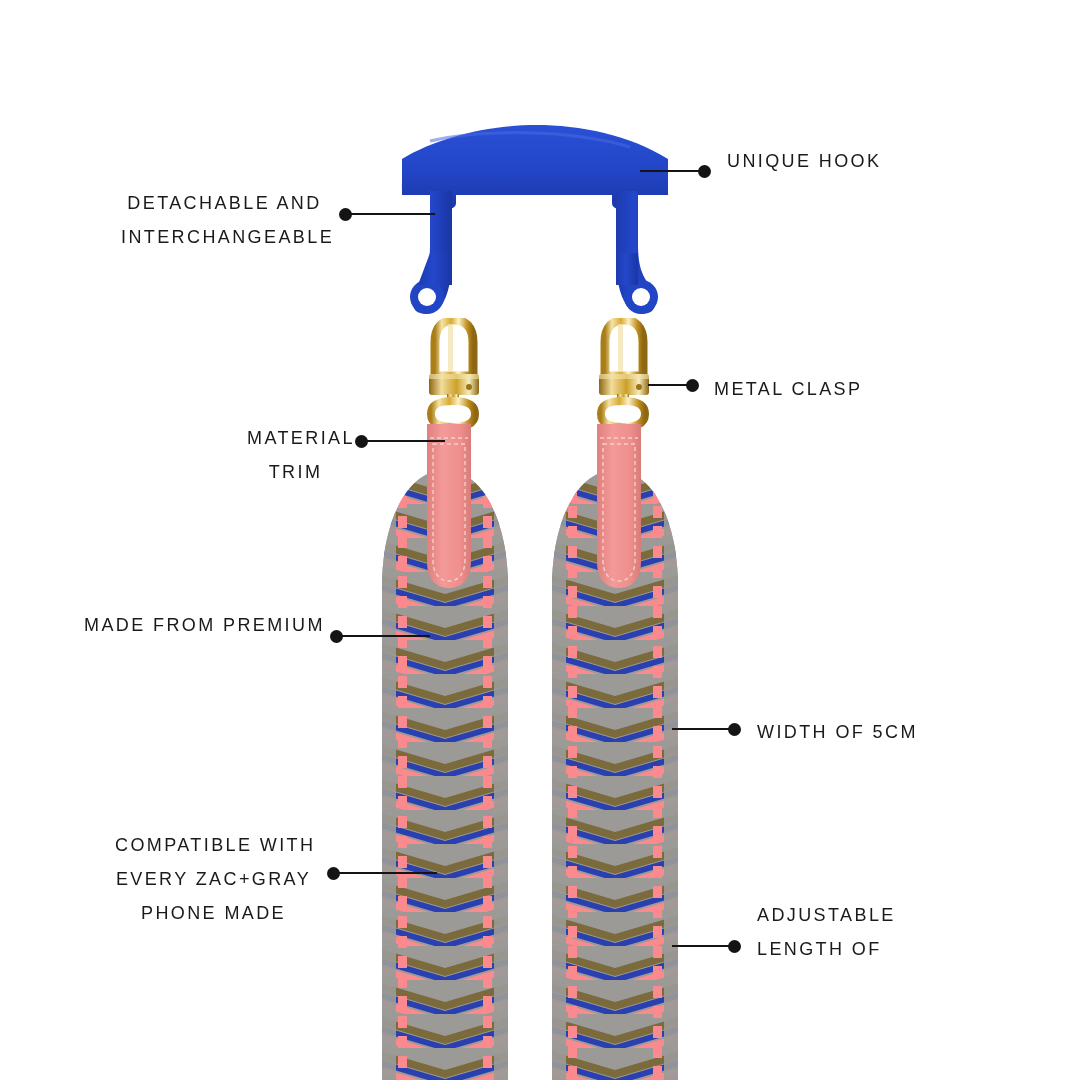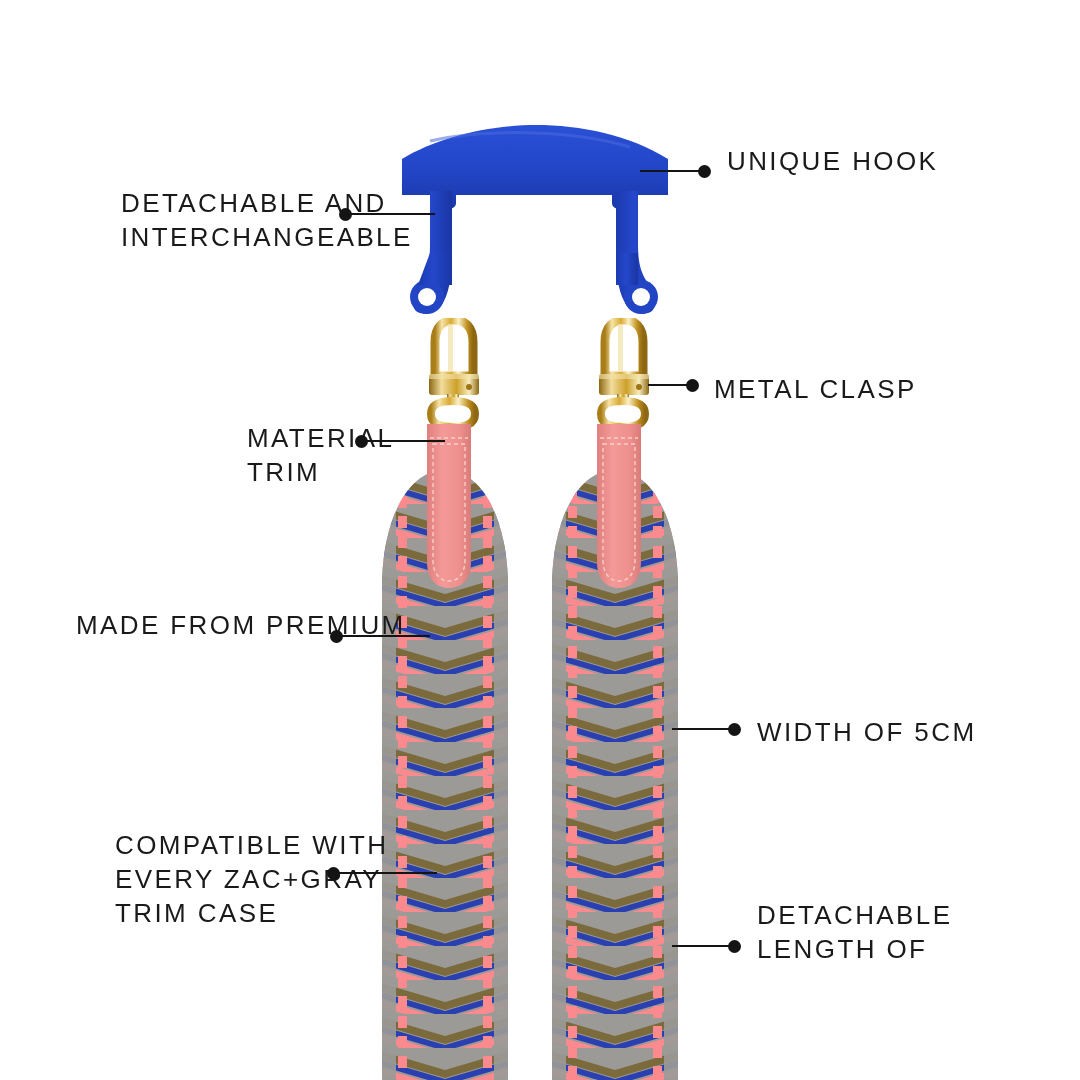--- a/index.html
+++ b/index.html
@@ -13,27 +13,27 @@
     height: 1080px;
     background: #ffffff;
     overflow: hidden;
     font-family: "Liberation Sans", sans-serif;
   }
 
   
   .callout {
     position: absolute;
     color: #1a1a1a;
-    font-size: 26px;
+    font-size: 18px;
     letter-spacing: 2.4px;
     line-height: 34px;
     white-space: pre;
     font-weight: 400;
   }
-  .callout.right-align { text-align: left; }
+  .callout.right-align { text-align: center; }
   .callout.left-align  { text-align: left; }
 
   
   .leader {
     position: absolute;
     height: 2px;
     background: #141414;
   }
   .dot {
     position: absolute;
@@ -367,27 +367,27 @@
       <div class="dot" style="left: 698px; top: 164.5px; background: rgb(20, 20, 20);"></div>
       <div class="callout right-align" style="left: 121px; top: 186px; width: 207px;"><div>DETACHABLE AND</div><div>INTERCHANGEABLE</div></div>
       <div class="leader" style="left: 349px; top: 213px; width: 86px; background: rgb(20, 20, 20);"></div>
       <div class="dot" style="left: 339px; top: 207.5px; background: rgb(20, 20, 20);"></div>
       <div class="callout left-align" style="left: 714px; top: 372px;"><div>METAL CLASP</div></div>
       <div class="leader" style="left: 648px; top: 384px; width: 44px; background: rgb(20, 20, 20);"></div>
       <div class="dot" style="left: 686px; top: 378.5px; background: rgb(20, 20, 20);"></div>
       <div class="callout right-align" style="left: 247px; top: 421px; width: 97px;"><div>MATERIAL</div><div>TRIM</div></div>
       <div class="leader" style="left: 365px; top: 440px; width: 80px; background: rgb(20, 20, 20);"></div>
       <div class="dot" style="left: 355px; top: 434.5px; background: rgb(20, 20, 20);"></div>
-      <div class="callout right-align" style="left: 76px; top: 608px; width: 234px;"><div>MADE FROM PREMIUM</div></div>
+      <div class="callout right-align" style="left: 84px; top: 608px; width: 234px;"><div>MADE FROM PREMIUM</div></div>
       <div class="leader" style="left: 340px; top: 635px; width: 90px; background: rgb(20, 20, 20);"></div>
       <div class="dot" style="left: 330px; top: 629.5px; background: rgb(20, 20, 20);"></div>
       <div class="callout left-align" style="left: 757px; top: 715px;"><div>WIDTH OF 5CM</div></div>
       <div class="leader" style="left: 672px; top: 728px; width: 62px; background: rgb(20, 20, 20);"></div>
       <div class="dot" style="left: 728px; top: 722.5px; background: rgb(20, 20, 20);"></div>
-      <div class="callout right-align" style="left: 115px; top: 828px; width: 197px;"><div>COMPATIBLE WITH</div><div>EVERY ZAC+GRAY</div><div>TRIM CASE</div></div>
+      <div class="callout right-align" style="left: 115px; top: 828px; width: 197px;"><div>COMPATIBLE WITH</div><div>EVERY ZAC+GRAY</div><div>PHONE MADE</div></div>
       <div class="leader" style="left: 337px; top: 872px; width: 100px; background: rgb(20, 20, 20);"></div>
       <div class="dot" style="left: 327px; top: 866.5px; background: rgb(20, 20, 20);"></div>
-      <div class="callout left-align" style="left: 757px; top: 898px;"><div>DETACHABLE</div><div>LENGTH OF</div></div>
+      <div class="callout left-align" style="left: 757px; top: 898px;"><div>ADJUSTABLE</div><div>LENGTH OF</div></div>
       <div class="leader" style="left: 672px; top: 945px; width: 62px; background: rgb(20, 20, 20);"></div>
       <div class="dot" style="left: 728px; top: 939.5px; background: rgb(20, 20, 20);"></div>
     </div>
 
 </div>
 
 </body></html>

